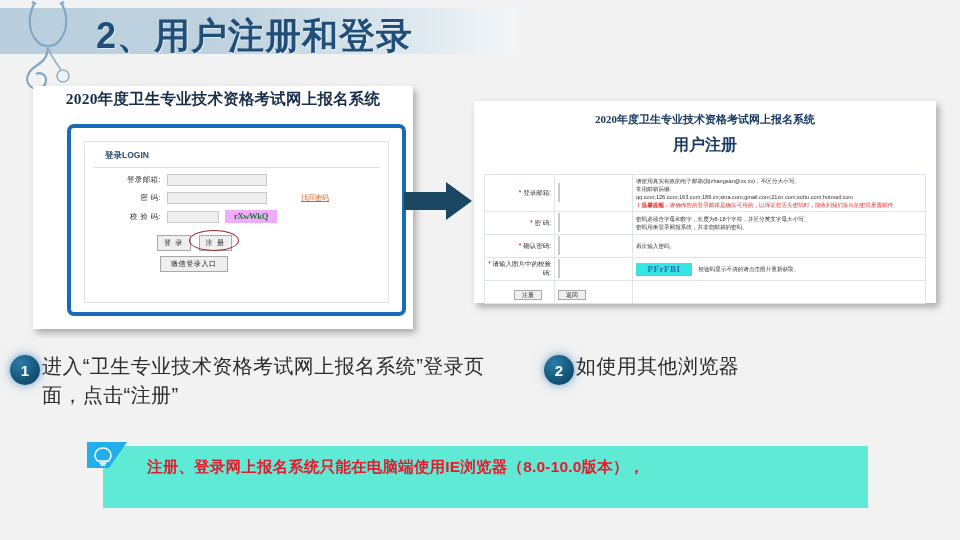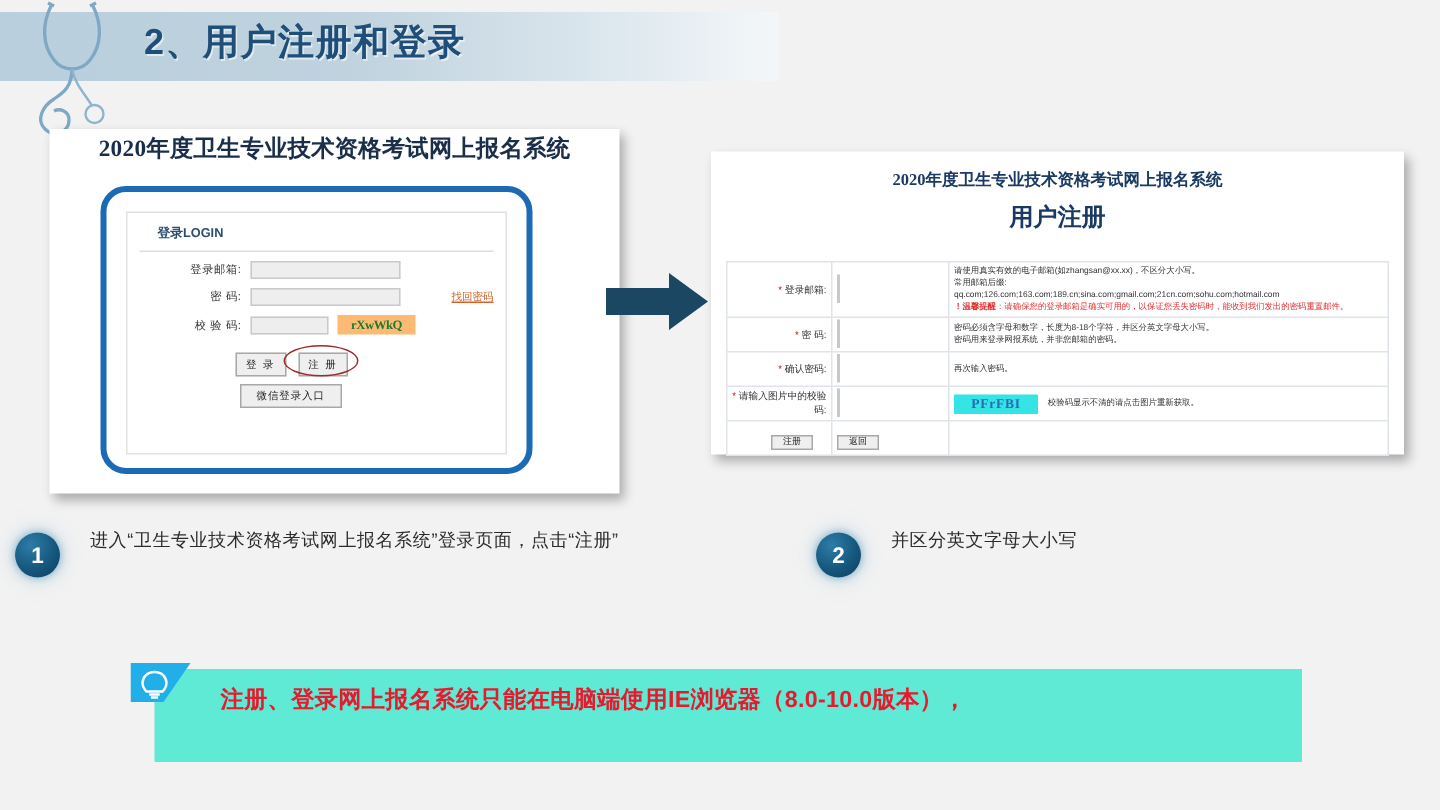--- a/index.html
+++ b/index.html
@@ -10,21 +10,21 @@
     position: relative;
   }
 
   
   #header-band {
     position: absolute; left: 0; top: 8px; width: 519px; height: 46px;
     background: linear-gradient(to right, #b9cfdd 0%, #bfd2de 45%, #dce7ee 78%, #f4f7f9 100%);
   }
   #slide-title {
     position: absolute; left: 96px; top: 12px;
-    font-size: 24px; font-weight: bold; color: #1f4e79;
+    font-size: 36px; font-weight: bold; color: #1f4e79;
     letter-spacing: 1px;
     text-shadow: 1px 1px 0 rgba(255,255,255,.55);
     white-space: nowrap;
   }
   #stetho { position: absolute; left: 6px; top: 0px; }
 
   
   .shot {
     position: absolute; background: #ffffff;
     box-shadow: 3px 4px 7px rgba(0,0,0,.30);
@@ -32,22 +32,22 @@
   #login-shot { left: 33px; top: 86px; width: 380px; height: 243px; }
   #reg-shot   { left: 474px; top: 101px; width: 462px; height: 202px; }
 
   
   #login-title {
     text-align: center; color: #1a2e4a; font-size: 15.5px;
     font-family: "Liberation Serif", "DejaVu Serif", serif;
     font-weight: 600; padding-top: 3px; letter-spacing: .2px;
   }
   #login-frame {
-    position: absolute; left: 34px; top: 38px; width: 288px; height: 192px;
-    border: 4px solid #1a6ab5; border-radius: 17px; background: #fff;
+    position: absolute; left: 34px; top: 38px; width: 339px; height: 192px;
+    border: 4px solid #1a6ab5; border-radius: 7px; background: #fff;
   }
   #login-inner {
     position: absolute; left: 13px; top: 13px; right: 13px; bottom: 9px;
     border: 1px solid #e2e2e2; background: #fff;
   }
   #login-head {
     font-size: 8.5px; font-weight: bold; color: #2c4d70;
     padding: 8px 0 5px 12px; border-bottom: 1px solid #dedede;
     margin: 0 8px 0 8px;
   }
@@ -56,21 +56,21 @@
   .finput {
     height: 12px; border: 1px solid #c9c9c9; background: #eeeeee; margin-left: 6px;
   }
   .w-long { width: 100px; }
   .w-short { width: 52px; }
   #forgot {
     margin-left: 34px; color: #d1622a; font-size: 7px; text-decoration: underline;
     white-space: nowrap;
   }
   #login-captcha {
-    margin-left: 6px; width: 52px; height: 13px; background: #fdba74;
+    margin-left: 6px; width: 52px; height: 13px; background: #f0abfc;
     color: #1c7a2f; font-size: 8.5px; font-weight: bold; line-height: 13px;
     text-align: center; letter-spacing: -.3px; font-family: "Liberation Serif", serif;
   }
   #btnrow { display: flex; margin: 12px 0 0 72px; align-items: center; position: relative; }
   .gbtn {
     border: 1px solid #a8a8a8; background: #efefef; font-size: 7px; color: #222;
     padding: 2px 6px; letter-spacing: 1.2px; margin-right: 8px;
   }
   #wechat-btn {
     border: 1px solid #a8a8a8; background: #efefef; font-size: 7px; color: #222;
@@ -124,21 +124,21 @@
   #step2 { left: 544px; top: 352px; width: 400px; }
   .step-badge {
     width: 30px; height: 30px; border-radius: 50%; flex: 0 0 30px;
     background: radial-gradient(circle at 35% 28%, #2d7ca8 0%, #14557a 60%, #0d3d5c 100%);
     color: #fff; font-size: 15px; font-weight: bold;
     display: flex; align-items: center; justify-content: center;
     box-shadow: 0 0 6px rgba(90,150,190,.75), 0 0 14px rgba(140,190,220,.5);
     margin-top: 3px;
   }
   .step-text {
-    margin-left: 20px; font-size: 12px; color: #2b2b2b; line-height: 1.45;
+    margin-left: 2px; font-size: 20px; color: #2b2b2b; line-height: 1.45;
     letter-spacing: .4px;
   }
 
   
   #tip-bar {
     position: absolute; left: 103px; top: 446px; width: 765px; height: 62px;
     background: #5eead4;
   }
   #tip-tab { position: absolute; left: 87px; top: 442px; }
   #tip-text {
@@ -287,21 +287,21 @@
     </table>
 </div>
 
 <div class="step" id="step1">
   <div class="step-badge">1</div>
   <div class="step-text">进入“卫生专业技术资格考试网上报名系统”登录页面，点击“注册”</div>
 </div>
 
 <div class="step" id="step2">
   <div class="step-badge">2</div>
-  <div class="step-text">并区分英文字母大小写</div>
+  <div class="step-text">如使用其他浏览器</div>
 </div>
 
 <div id="tip-bar">
   <div id="tip-text">
     <div>注册、登录网上报名系统只能在电脑端使用IE浏览器（8.0-10.0版本），</div>
   </div>
 </div>
 
 <div id="tip-tab">
   <svg width="52" height="40" viewBox="0 0 52 40">

